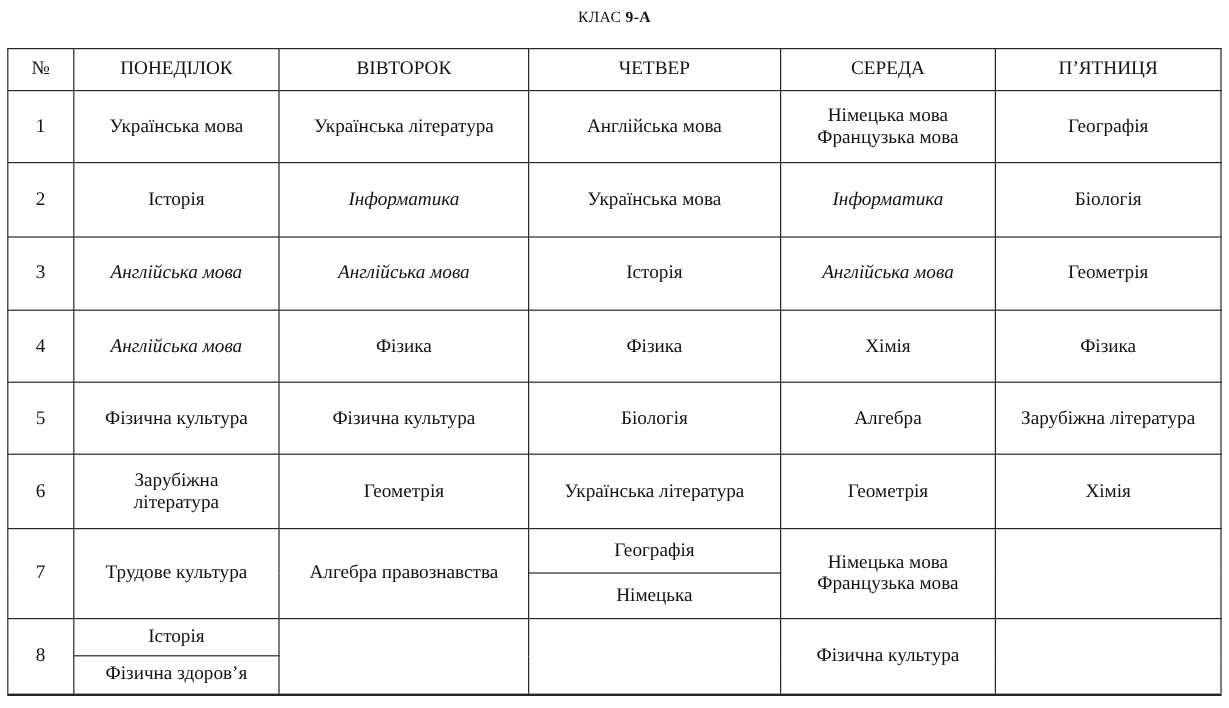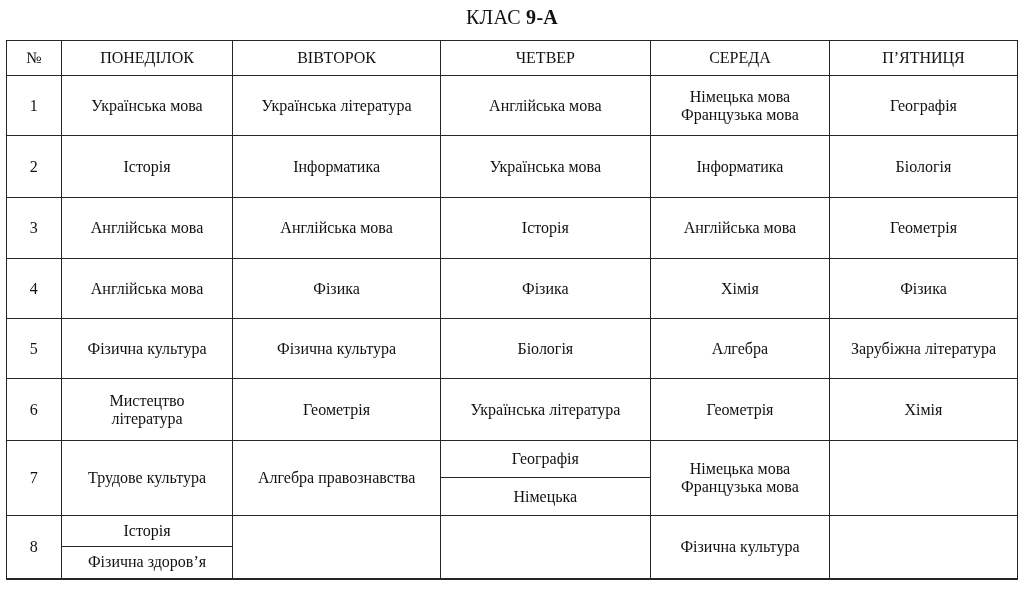--- a/index.html
+++ b/index.html
@@ -7,21 +7,21 @@
     width:1024px;height:590px;
     background:#ffffff;
     font-family:"Liberation Serif","DejaVu Serif",serif;
     color:#111;
     position:relative;
     overflow:hidden;
   }
   .title{
     position:absolute;top:6px;left:0;width:100%;
     text-align:center;
-    font-size:20px;
+    font-size:13px;
     letter-spacing:0.3px;
   }
   .title .bold{font-weight:700;}
   table.schedule{
     position:absolute;left:6px;top:40px;
     width:1012px;
     border-collapse:collapse;
     table-layout:fixed;
     border:1px solid #262626;
     border-bottom-width:2px;
@@ -43,21 +43,21 @@
   tr.r2{height:62px;}
   tr.r3{height:61px;}
   tr.r4{height:60px;}
   tr.r5{height:60px;}
   tr.r6{height:62px;}
   tr.r7a{height:37px;}
   tr.r7b{height:38px;}
   tr.r8a{height:31px;}
   tr.r8b{height:32px;}
   
-  td.hi{padding-bottom:14px;}
+  td.hi{padding-bottom:14px;font-style:italic;}
   td.lo{padding-top:12px;}
   td.hi-s{padding-bottom:7px;}
   td.lo-s{padding-top:6px;}
 </style>
 </head>
 <body>
 
 <div class="title">
   <span>КЛАС</span>
   <span class="bold">9-А</span>
@@ -123,21 +123,21 @@
     <td>5</td>
     <td>Фізична культура</td>
     <td>Фізична культура</td>
     <td class="lo-s">Біологія</td>
     <td class="lo-s">Алгебра</td>
     <td class="hi-s">Зарубіжна література</td>
   </tr>
 
   <tr class="r6">
     <td class="lo-s">6</td>
-    <td class="hi-s">Мистецтво
+    <td class="hi-s">Зарубіжна
 література</td>
     <td class="lo-s">Геометрія</td>
     <td class="hi-s">Українська література</td>
     <td class="lo-s">Геометрія</td>
     <td class="lo-s">Хімія</td>
   </tr>
 
   <tr class="r7a">
     <td rowspan="2">7</td>
     <td rowspan="2">Трудове культура</td>

